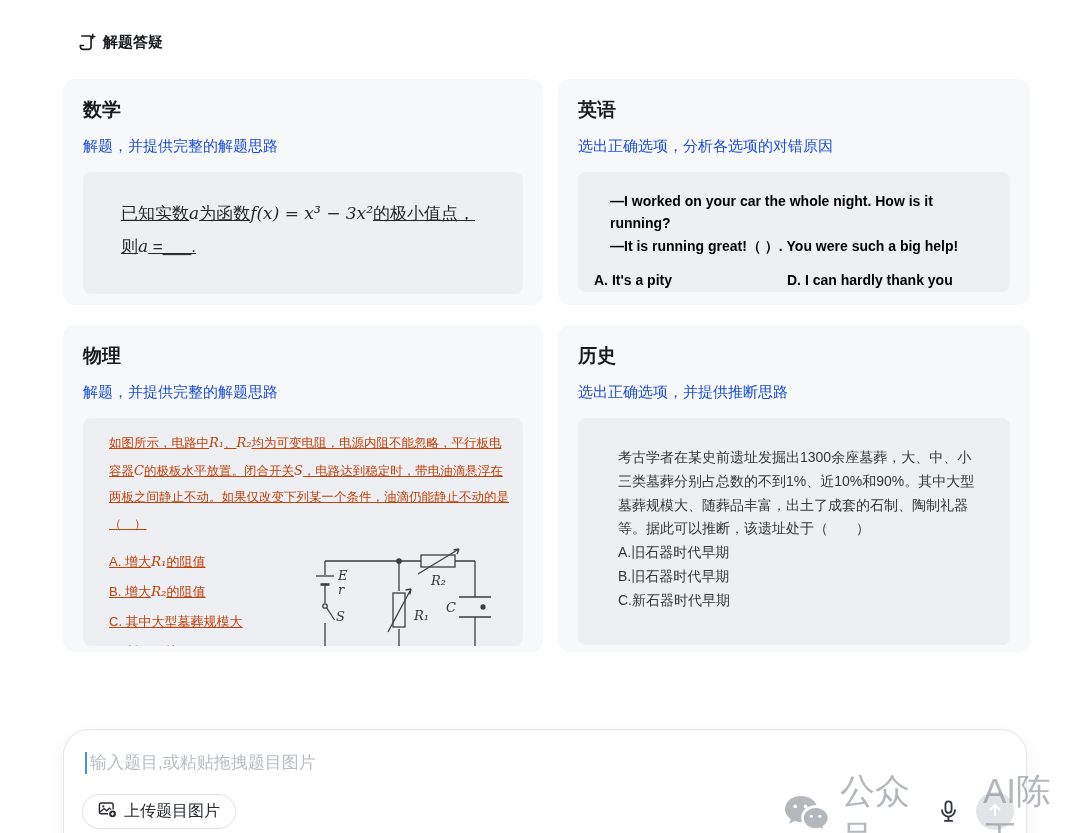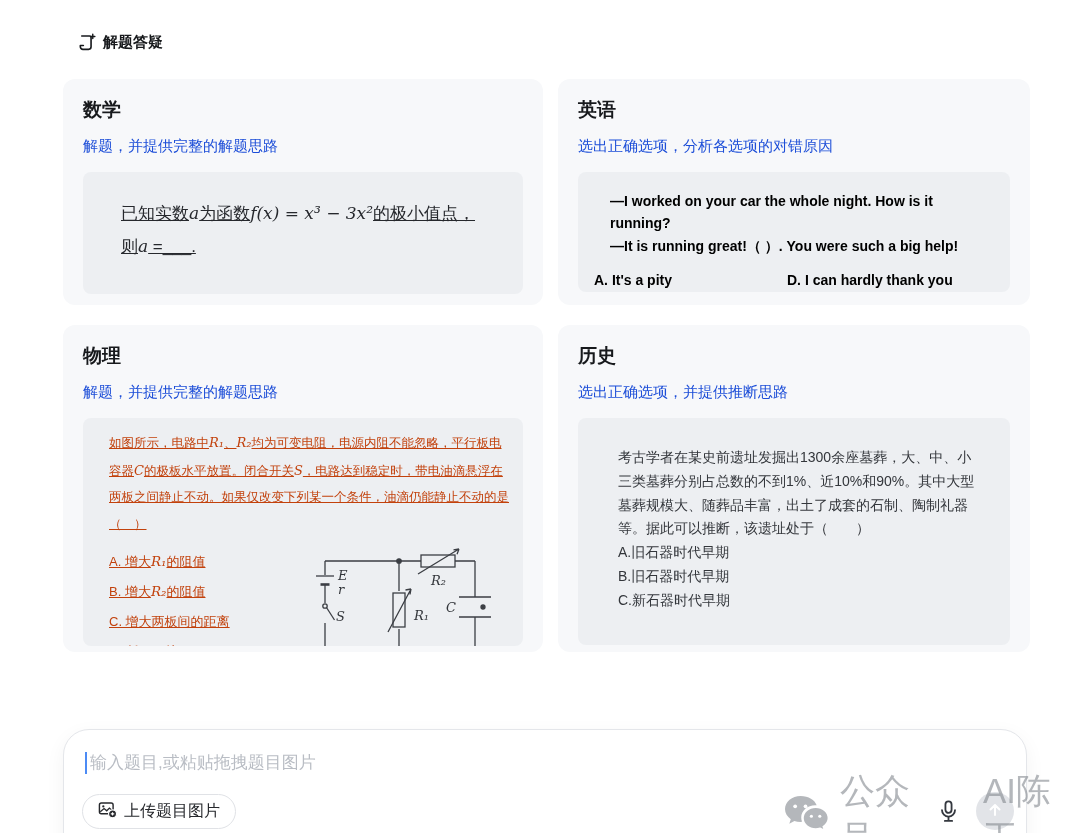--- a/index.html
+++ b/index.html
@@ -146,21 +146,21 @@
 
     <section class="card">
       <h2 class="card-title">物理</h2>
       <p class="card-desc">解题，并提供完整的解题思路</p>
       <div class="qbox qbox-physics">
         <p class="phys-para"><span class="cjk">如图所示，电路中</span><span class="math">R₁</span><span class="cjk">、</span><span class="math">R₂</span><span class="cjk">均为可变电阻，电源内阻不能忽略，平行板电容器</span><span class="math">C</span><span class="cjk">的极板水平放置。闭合开关</span><span class="math">S</span><span class="cjk">，电路达到稳定时，带电油滴悬浮在两板之间静止不动。如果仅改变下列某一个条件，油滴仍能静止不动的是（　）</span></p>
         <div class="phys-bottom">
           <div class="phys-options">
               <div><span class="cjk">A. 增大</span><span class="math">R₁</span><span class="cjk">的阻值</span></div>
               <div><span class="cjk">B. 增大</span><span class="math">R₂</span><span class="cjk">的阻值</span></div>
-              <div><span class="cjk">C. 增大两板间的距离</span></div>
+              <div><span class="cjk">C. 其中大型墓葬规模大</span></div>
               <div><span class="cjk">D. 断开开关</span><span class="math">S</span></div>
             </div>
           <svg class="circuit" width="184" height="116" viewBox="0 0 184 116">
             <g stroke="#3b3e44" stroke-width="1.3" fill="none">
 
               <path d="M14 14 H110 M144 14 H164 M164 14 V50 M164 70 V102 M14 102 H164 M14 14 V28 M14 38 V56 M14 76 V102 M88 14 V44 M88 82 V102"></path>
 
               <path d="M5 29 H23"></path>
               <path d="M9.5 37.5 H18.5" stroke-width="2.6"></path>
 

